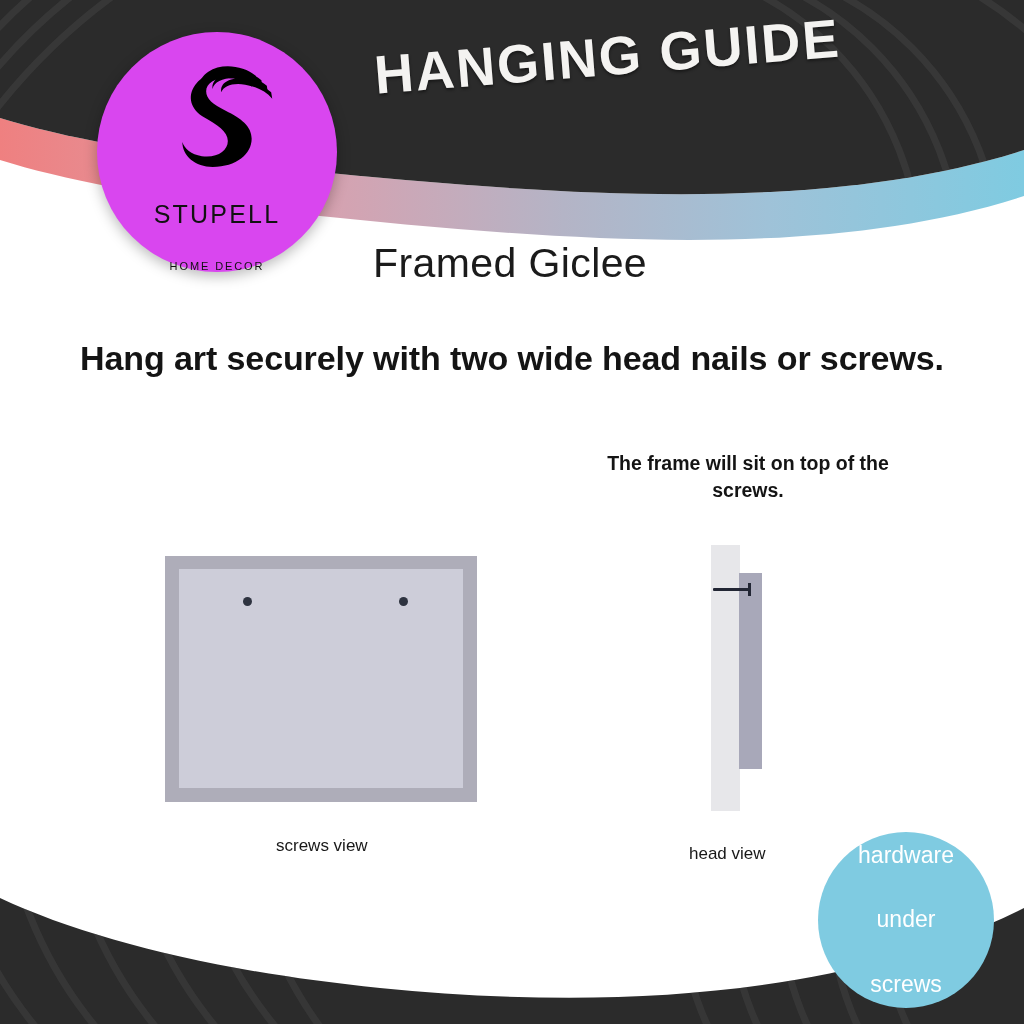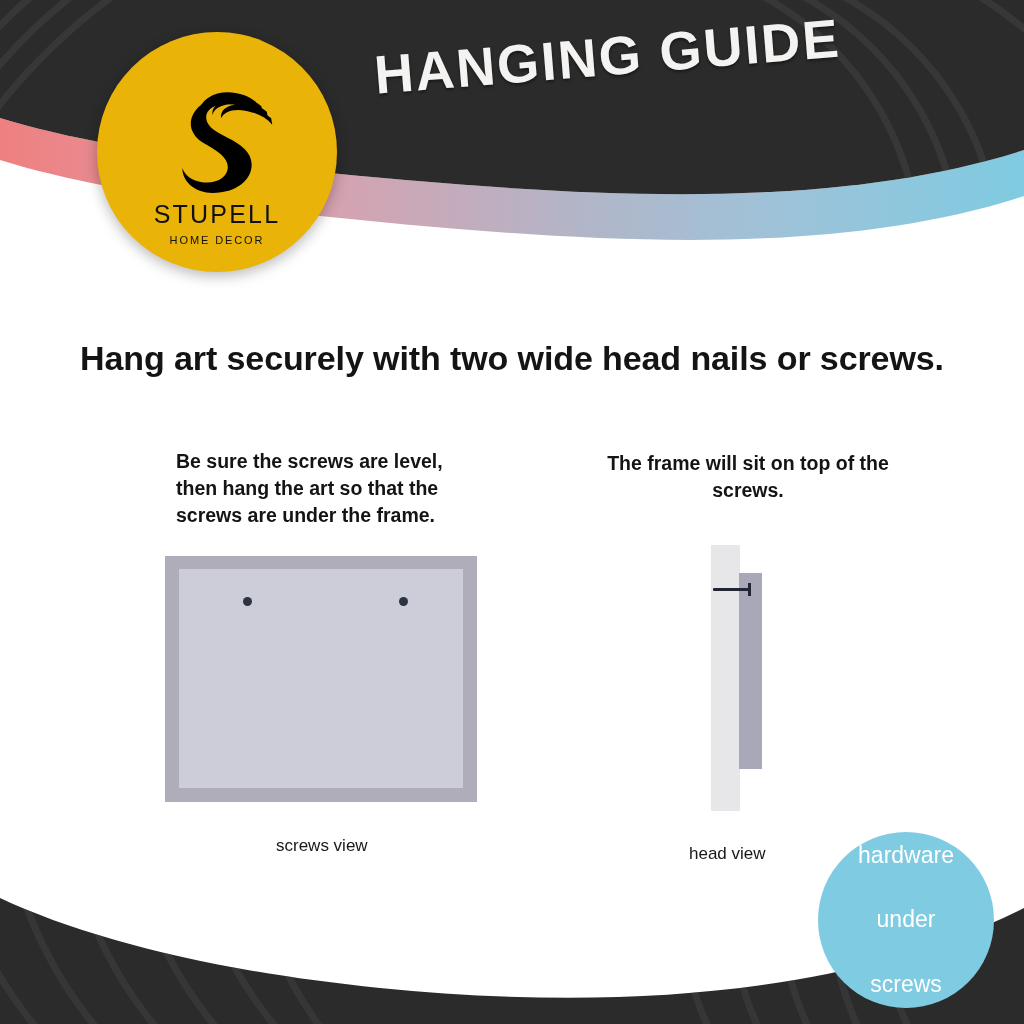--- a/index.html
+++ b/index.html
@@ -32,26 +32,26 @@
   }
 
   
   .logo-badge {
     position: absolute;
     left: 97px;
     top: 32px;
     width: 240px;
     height: 240px;
     border-radius: 50%;
-    background: #eab308;
+    background: #d946ef;
     box-shadow: 0 4px 14px rgba(0,0,0,0.28);
     display: flex;
     flex-direction: column;
     align-items: center;
-    justify-content: center;
+    justify-content: space-between;
     padding-top: 18px;
     box-sizing: border-box;
   }
   .logo-mark {
     width: 130px;
     height: 130px;
     display: block;
   }
   .logo-name {
     font-size: 25px;
@@ -316,24 +316,24 @@
                C57,29 67,25 79,26 C91,27 101,32 107,40 Z"></path>
       <path fill="#000000" d="M110,39 C99,29 82,24 71,28 C65,30.5 63,35 64,39
                C66,33 75,30 86,32 C96,33.6 105,38 111,45 Z"></path>
     </svg>
     <div class="logo-name">STUPELL</div>
     <div class="logo-sub">HOME DECOR</div>
   </div>
 
   <div class="header-title">HANGING GUIDE</div>
 
+  <div class="product-title">Framed Giclee</div>
 
   <div class="main-instruction">Hang art securely with two wide head nails or screws.</div>
 
-  <div class="caption caption-left">Be sure the screws are level, then hang the art so that the screws are under the frame.</div>
 
   <div class="caption caption-right">The frame will sit on top of the screws.</div>
 
   <div class="front-view">
     <div class="front-view-inner">
       <div class="screw-dot left"></div>
       <div class="screw-dot right"></div>
     </div>
   </div>
 

